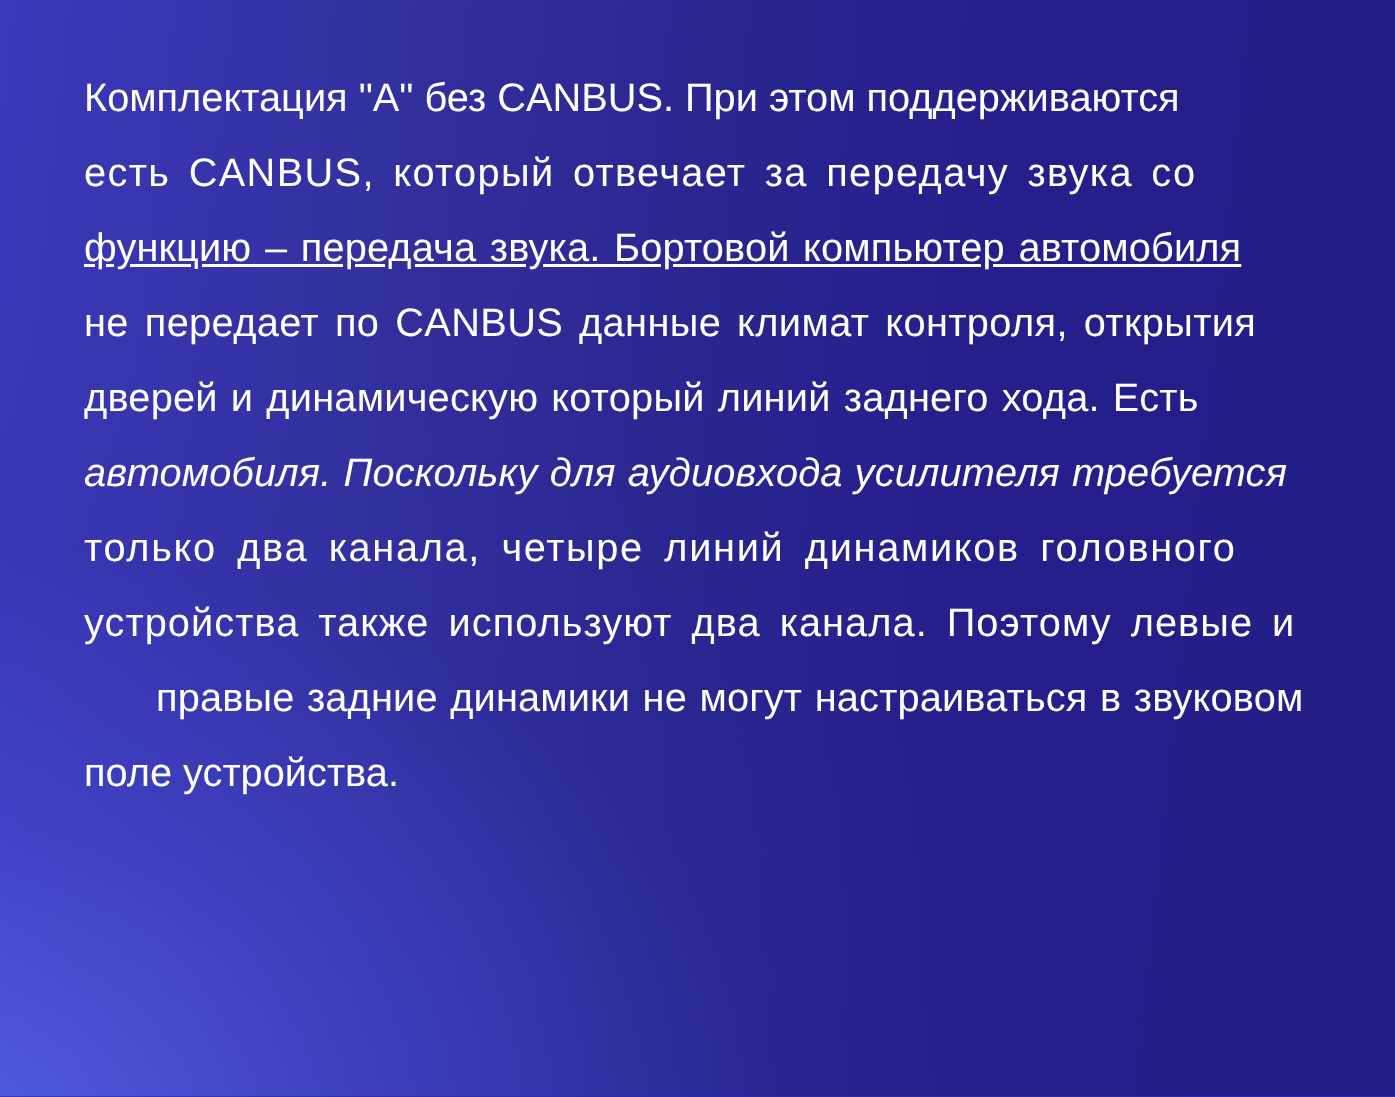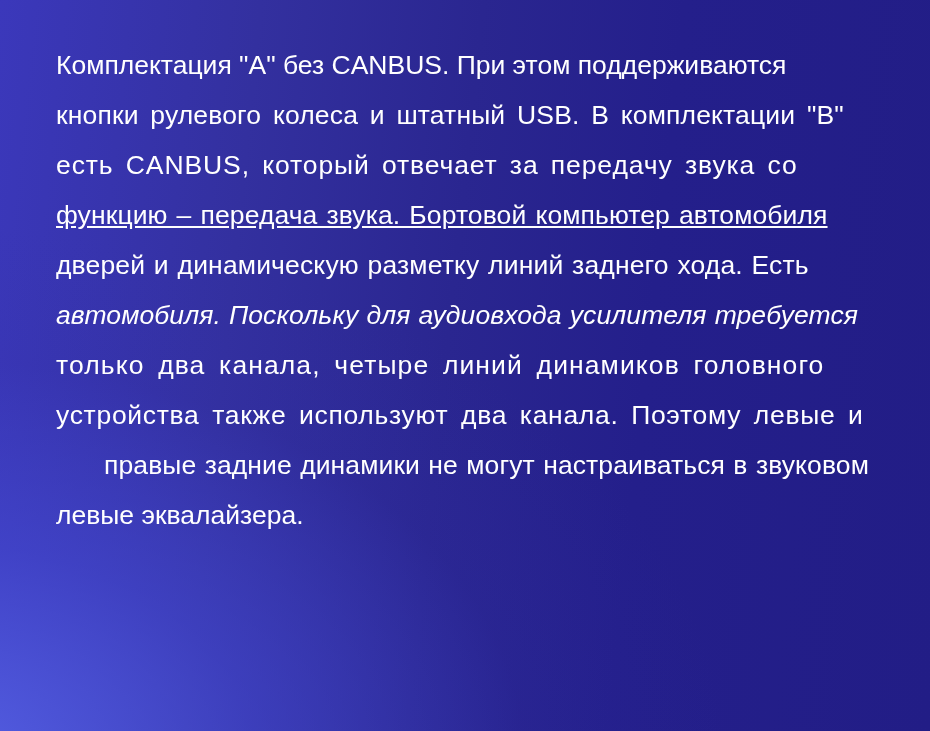--- a/index.html
+++ b/index.html
@@ -72,37 +72,37 @@
 </head>
 <body>
 
 <div class="slide">
 
   <div class="text-block">
     <div class="para">
 
       <span class="line ls-0">Комплектация "A" без CANBUS. При этом поддерживаются</span>
 
-      <span class="line ls-a">кнопки рулевого колеса и штатный USB. В комплектации "B"</span>
 
       <span class="line ls-c">есть CANBUS, который отвечает за передачу звука со</span>
 
 
       <span class="line ls-b">функцию – передача звука. Бортовой компьютер автомобиля</span>
 
+      <span class="line ls-e">не передает по CANBUS данные климат контроля, открытия</span>
 
-      <span class="line ls-f">дверей и динамическую разметку линий заднего хода. Есть</span>
+      <span class="line ls-f">дверей и динамическую который линий заднего хода. Есть</span>
 
 
       <span class="line ls-h">автомобиля. Поскольку для аудиовхода усилителя требуется</span>
 
       <span class="line ls-i">только два канала, четыре линий динамиков головного</span>
 
       <span class="line ls-j">устройства также используют два канала. Поэтому левые и</span>
 
       <span class="line ls-k">правые задние динамики не могут настраиваться в звуковом</span>
 
-      <span class="line ls-l">левые эквалайзера.</span>
+      <span class="line ls-l">поле устройства.</span>
 
     </div>
   </div>
 
 </div>
 
 </body></html>

